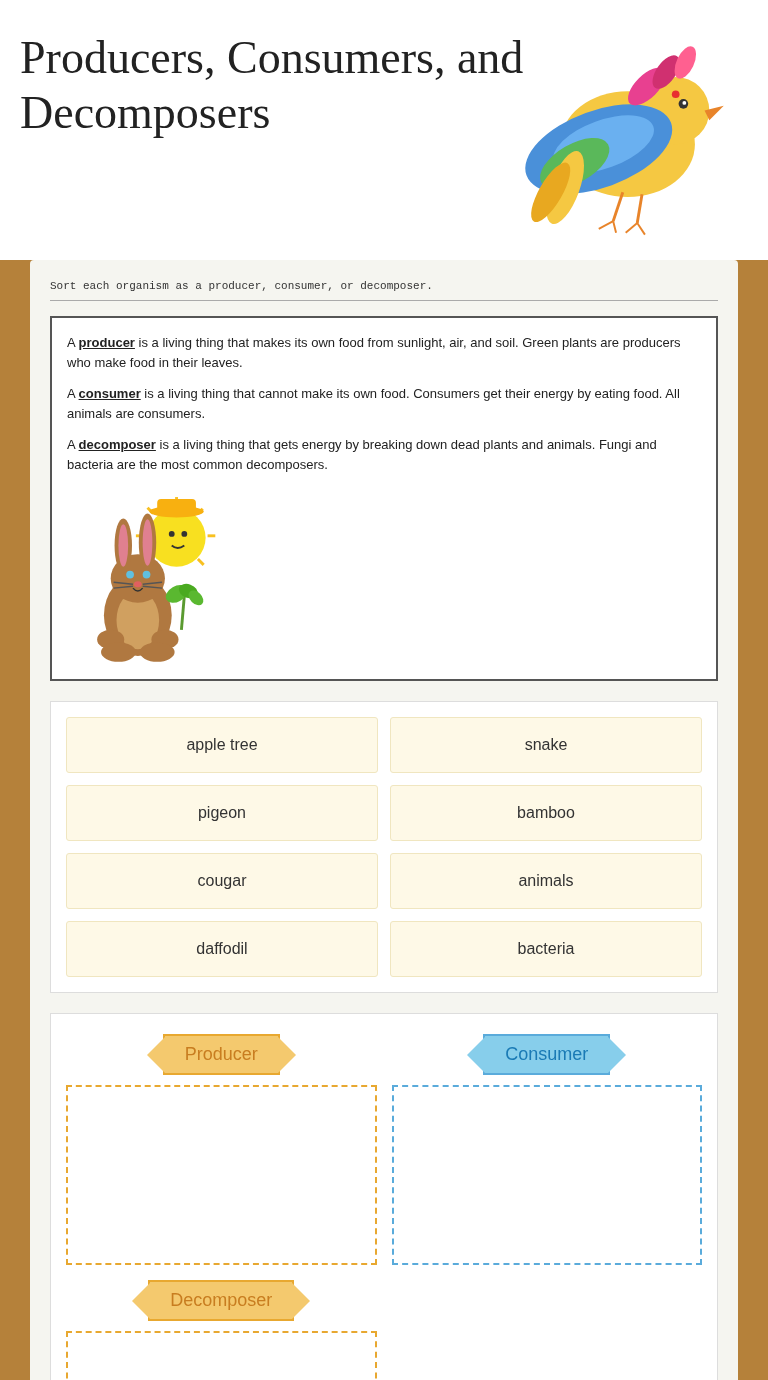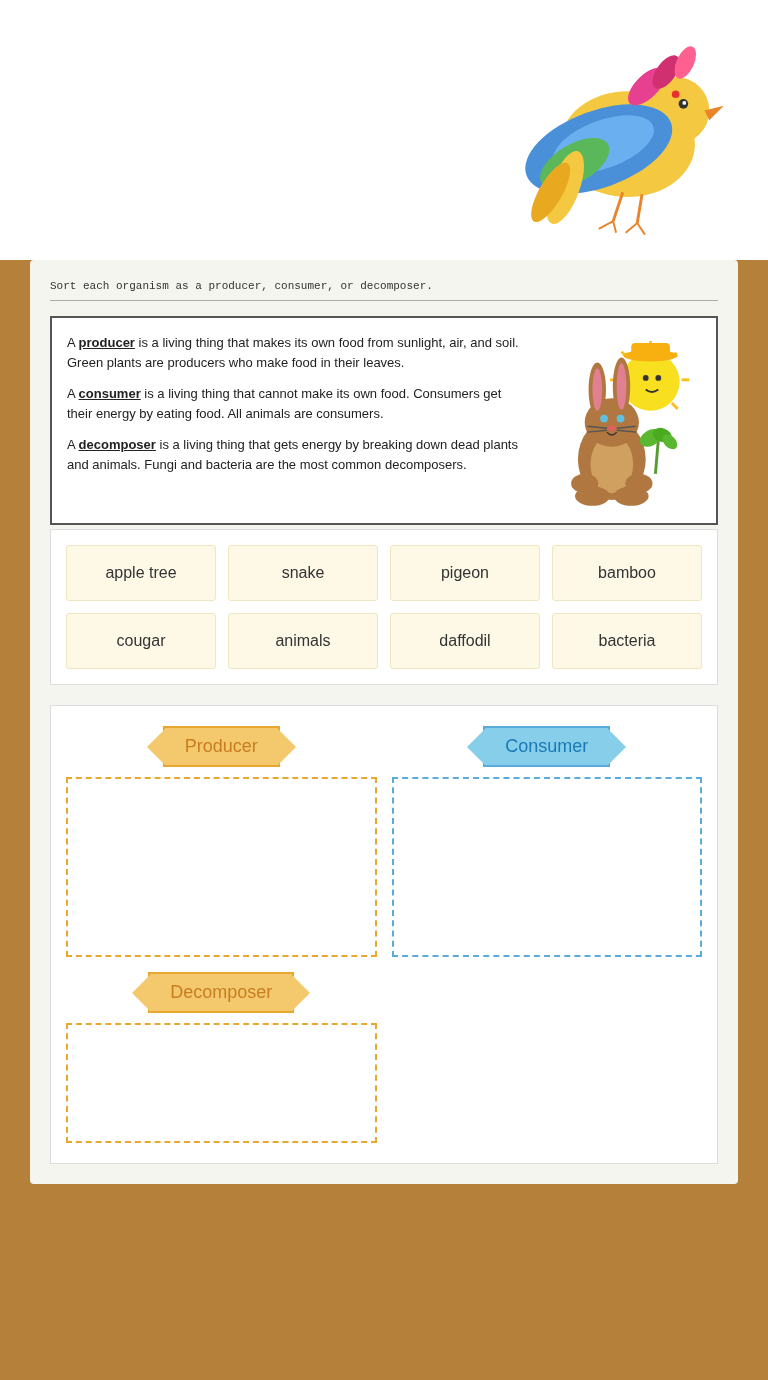--- a/index.html
+++ b/index.html
@@ -61,22 +61,23 @@
       padding-bottom: 8px;
       border-bottom: 1px solid #aaa;
     }
 
     
     .info-box {
       border: 2px solid #555;
       padding: 15px;
       display: flex;
       gap: 15px;
-      margin-bottom: 4px;
+      margin-bottom: 20px;
       background: white;
+      flex-direction: column;
     }
 
     .info-text {
       flex: 1;
       font-size: 13px;
       line-height: 1.5;
       color: #222;
       font-family: Arial, sans-serif;
     }
 
@@ -110,21 +111,21 @@
       align-items: center;
       justify-content: center;
     }
 
     
     .organism-grid {
       background: white;
       border: 1px solid #ddd;
       padding: 15px;
       display: grid;
-      grid-template-columns: 1fr 1fr 1fr 1fr;
+      grid-template-columns: 1fr 1fr;
       gap: 12px;
       margin-bottom: 20px;
     }
 
     .organism-card {
       background: #fef9e7;
       border: 1px solid #f0e6c0;
       padding: 18px 10px;
       text-align: center;
       font-size: 16px;
@@ -294,20 +295,24 @@
     }
 
     .category-bottom {
       flex: 1;
     }
   </style>
 </head>
 <body>
 
 <div class="header-area">
+  <h1 class="page-title">
+    <span>Producers, Consumers, and</span><br>
+    <span>Decomposers</span>
+  </h1>
 
   <div class="title-birds">
     <svg viewBox="0 0 300 260" class="bird-svg" xmlns="http://www.w3.org/2000/svg">
 
       <ellipse cx="160" cy="150" rx="70" ry="55" fill="#f5c842"></ellipse>
 
       <circle cx="210" cy="115" r="35" fill="#f5c842"></circle>
 
       <polygon points="240,115 260,110 245,125" fill="#e8842a"></polygon>
 

